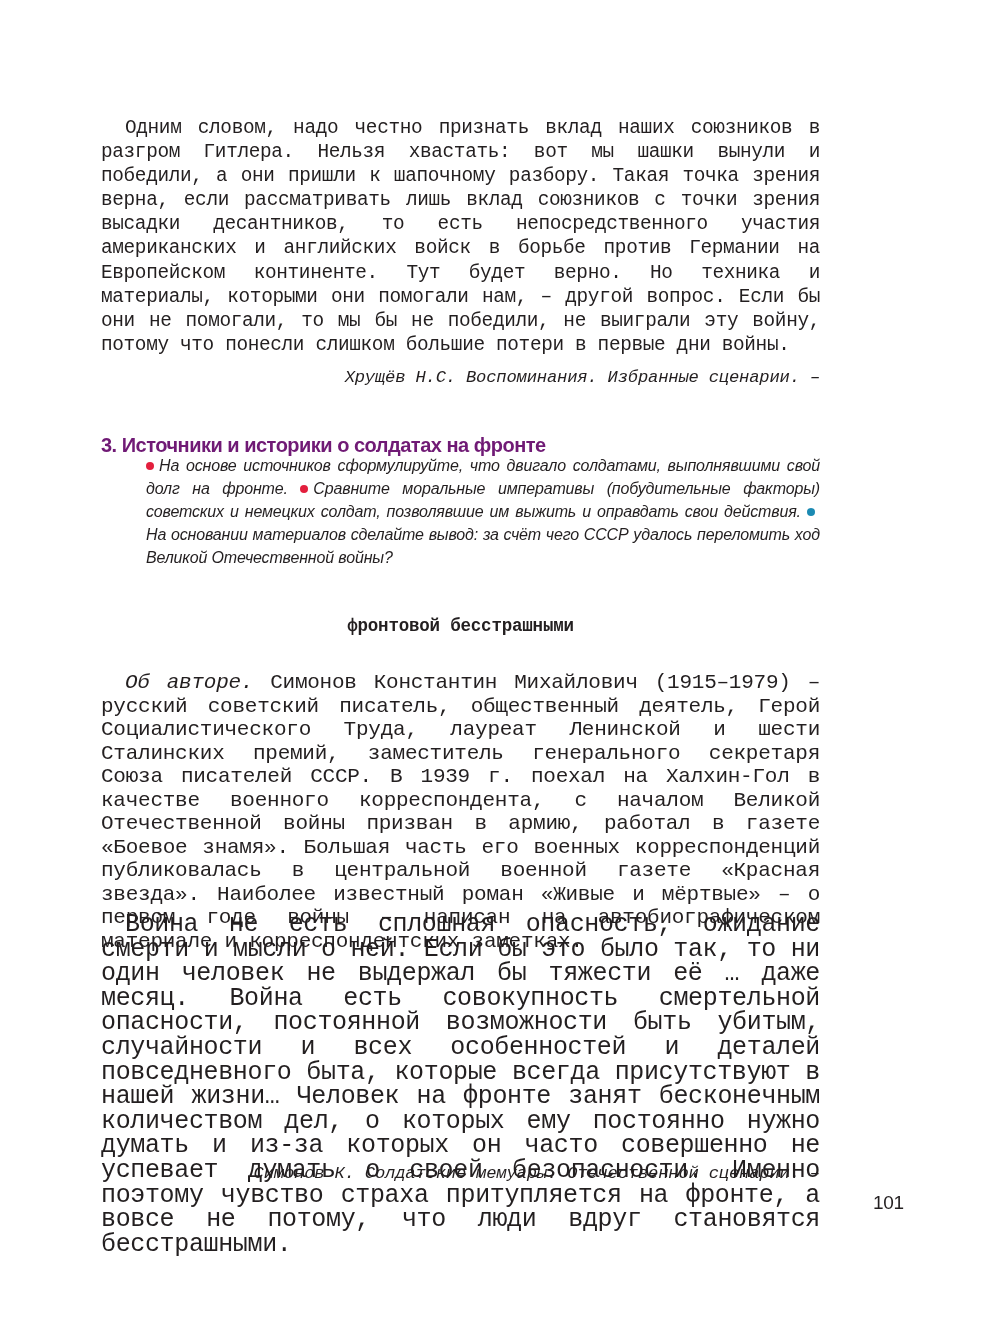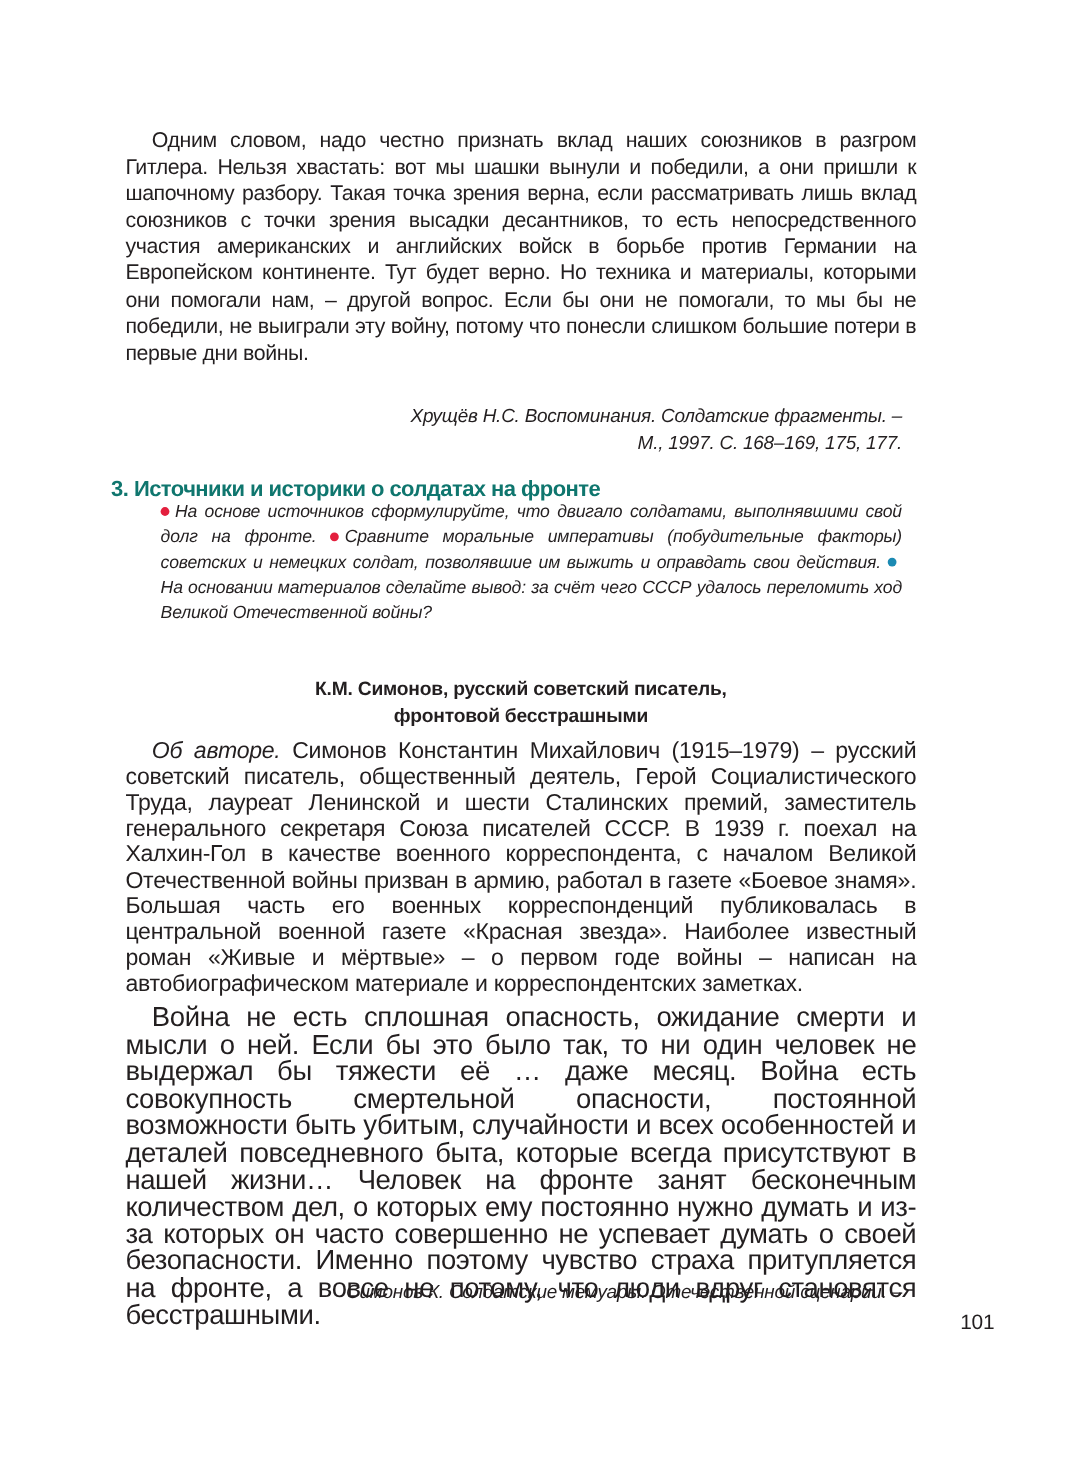--- a/index.html
+++ b/index.html
@@ -2,40 +2,40 @@
 <html><head>
   <meta charset="utf-8">
   <style>
     html, body { margin: 0; padding: 0; background: #ffffff; }
     body {
       width: 985px; height: 1329px; position: relative; overflow: hidden;
       color: #231f20;
     }
     .page { position: absolute; left: 0; top: 0; width: 985px; height: 1329px; }
 
-    .serif { font-family: Liberation Sans, sans-serif; margin-left: 13px; }
+    .serif { font-family: Liberation Mono, monospace; }
     .sans { font-family: "Liberation Sans", "DejaVu Sans", sans-serif; }
 
     .quote-block {
       position: absolute; left: 101px; top: 116px; width: 719px;
       font-size: 19.4px; line-height: 24.1px; text-align: justify;
       letter-spacing: -0.35px;
     }
     .quote-block p { margin: 0; text-indent: 24px; }
 
     .citation {
       position: absolute; right: 165px; width: 640px;
       font-style: italic; text-align: right;
       font-size: 17.2px; line-height: 24px; letter-spacing: -0.2px;
     }
     .citation div { white-space: nowrap; }
 
     .section-heading {
       position: absolute; left: 101px; top: 434px;
-      font-size: 20px; font-weight: bold; color: #0f766e;
+      font-size: 20px; font-weight: bold; color: #701a75;
       letter-spacing: -0.5px; white-space: nowrap;
     }
 
     .task-block {
       position: absolute; left: 146px; top: 454px; width: 674px;
       font-size: 16px; line-height: 23.1px; text-align: justify;
       letter-spacing: -0.15px;
       font-style: italic;
     }
     .bullet {
@@ -74,34 +74,32 @@
 </head>
 <body>
 
 <div class="page">
 
   <div class="quote-block serif">
     <p>Одним словом, надо честно признать вклад наших союзников в разгром Гитлера. Нельзя хвастать: вот мы шашки вынули и победили, а они пришли к шапочному разбору. Такая точка зрения верна, если рассматривать лишь вклад союзников с точки зрения высадки десантников, то есть непосредственного участия американских и английских войск в борьбе против Германии на Европейском континенте. Тут будет верно. Но техника и материалы, которыми они помогали нам, – другой вопрос. Если бы они не помогали, то мы бы не победили, не выиграли эту войну, потому что понесли слишком большие потери в первые дни войны.</p>
   </div>
 
   <div class="citation serif" style="top: 366px;">
-    <div>Хрущёв Н.С. Воспоминания. Солдатские фрагменты. –</div>
-    <div>М., 1997. С. 168–169, 175, 177.</div>
+    <div>Хрущёв Н.С. Воспоминания. Избранные сценарии. –</div>
   </div>
 
   <div class="section-heading sans">3. Источники и историки о солдатах на фронте</div>
 
   <div class="task-block sans">
     <span class="bullet bullet-red"></span><span>На основе источников сформулируйте, что двигало солдатами, выполнявшими свой долг на фронте.</span>
     <span class="bullet bullet-red"></span><span>Сравните моральные императивы (побудительные факторы) советских и немецких солдат, позволявшие им выжить и оправдать свои действия.</span>
     <span class="bullet bullet-blue"></span><span>На основании материалов сделайте вывод: за счёт чего СССР удалось переломить ход Великой Отечественной войны?</span>
   </div>
 
   <div class="doc-heading serif">
-    <div>К.М. Симонов, русский советский писатель,</div>
     <div>фронтовой бесстрашными</div>
   </div>
 
   <div class="about-block serif">
     <p><span class="about-label">Об авторе.</span><span> Симонов Константин Михайлович (1915–1979) – русский советский писатель, общественный деятель, Герой Социалистического Труда, лауреат Ленинской и шести Сталинских премий, заместитель генерального секретаря Союза писателей СССР. В 1939 г. поехал на Халхин-Гол в качестве военного корреспондента, с началом Великой Отечественной войны призван в армию, работал в газете «Боевое знамя». Большая часть его военных корреспонденций публиковалась в центральной военной газете «Красная звезда». Наиболее известный роман «Живые и мёртвые» – о первом годе войны – написан на автобиографическом материале и корреспондентских заметках.</span></p>
   </div>
 
   <div class="simonov-quote serif">
     <p>Война не есть сплошная опасность, ожидание смерти и мысли о ней. Если бы это было так, то ни один человек не выдержал бы тяжести её … даже месяц. Война есть совокупность смертельной опасности, постоянной возможности быть убитым, случайности и всех особенностей и деталей повседневного быта, которые всегда присутствуют в нашей жизни… Человек на фронте занят бесконечным количеством дел, о которых ему постоянно нужно думать и из-за которых он часто совершенно не успевает думать о своей безопасности. Именно поэтому чувство страха притупляется на фронте, а вовсе не потому, что люди вдруг становятся бесстрашными.</p>
   </div>

